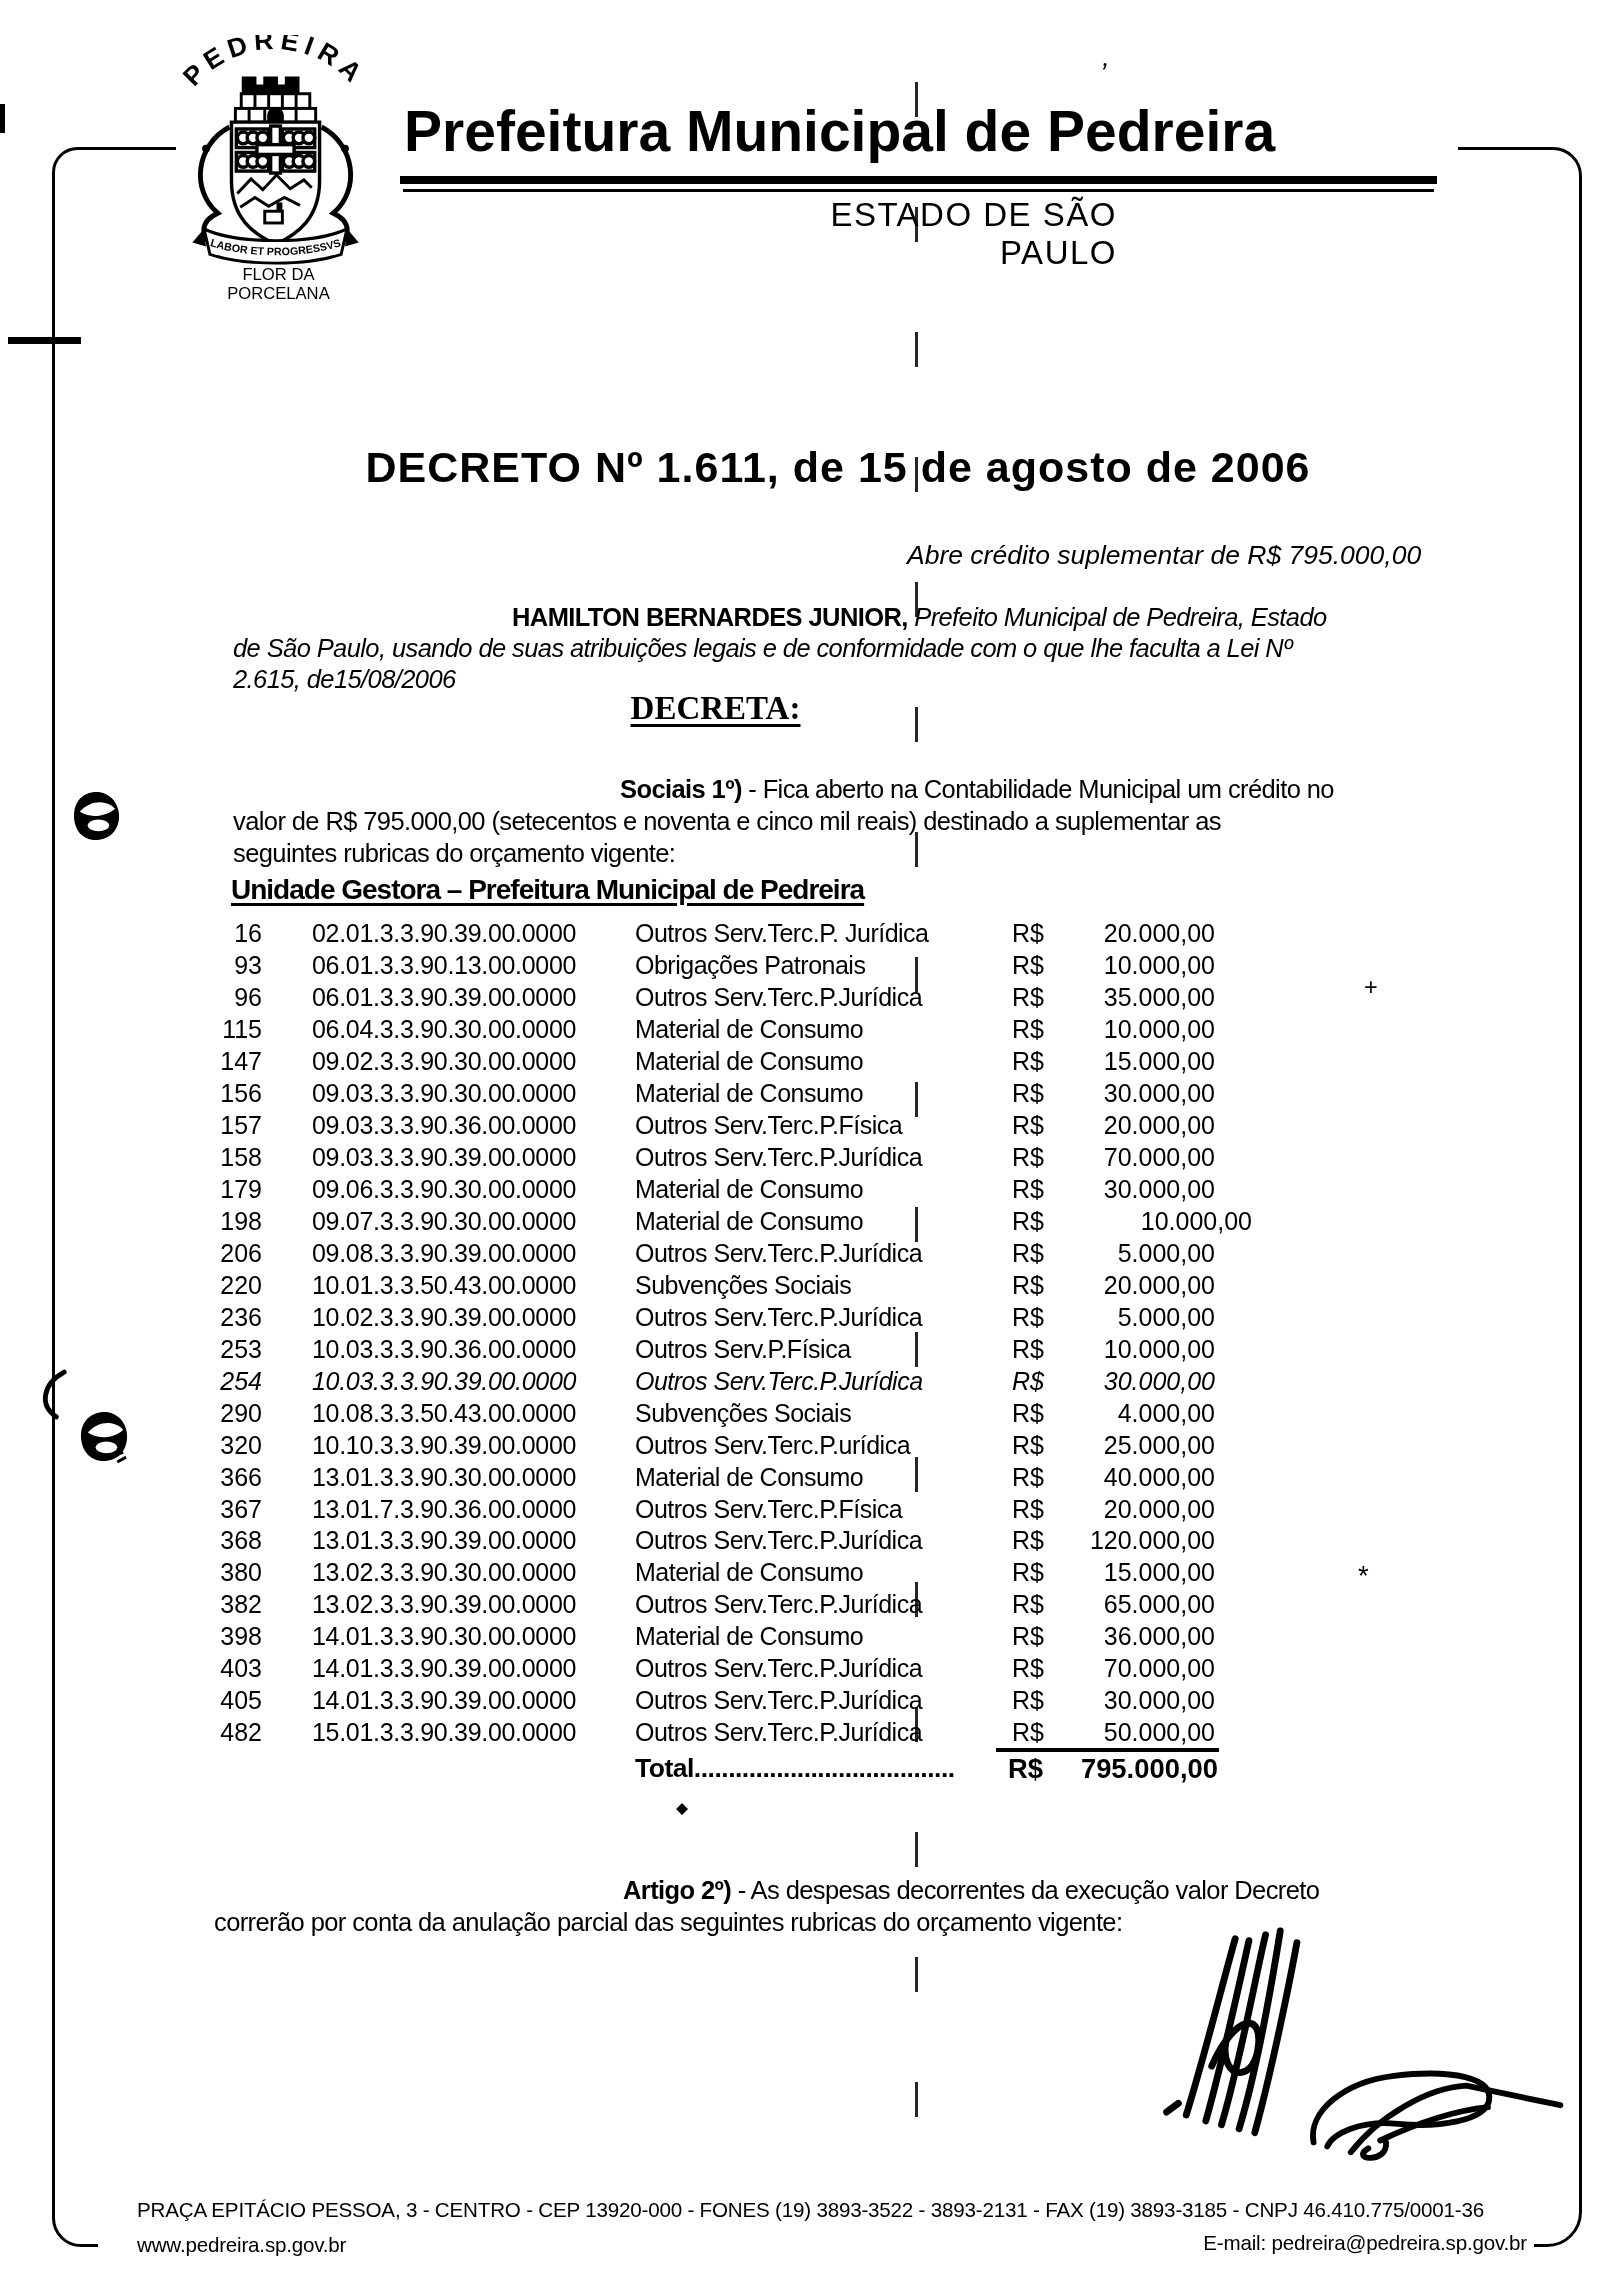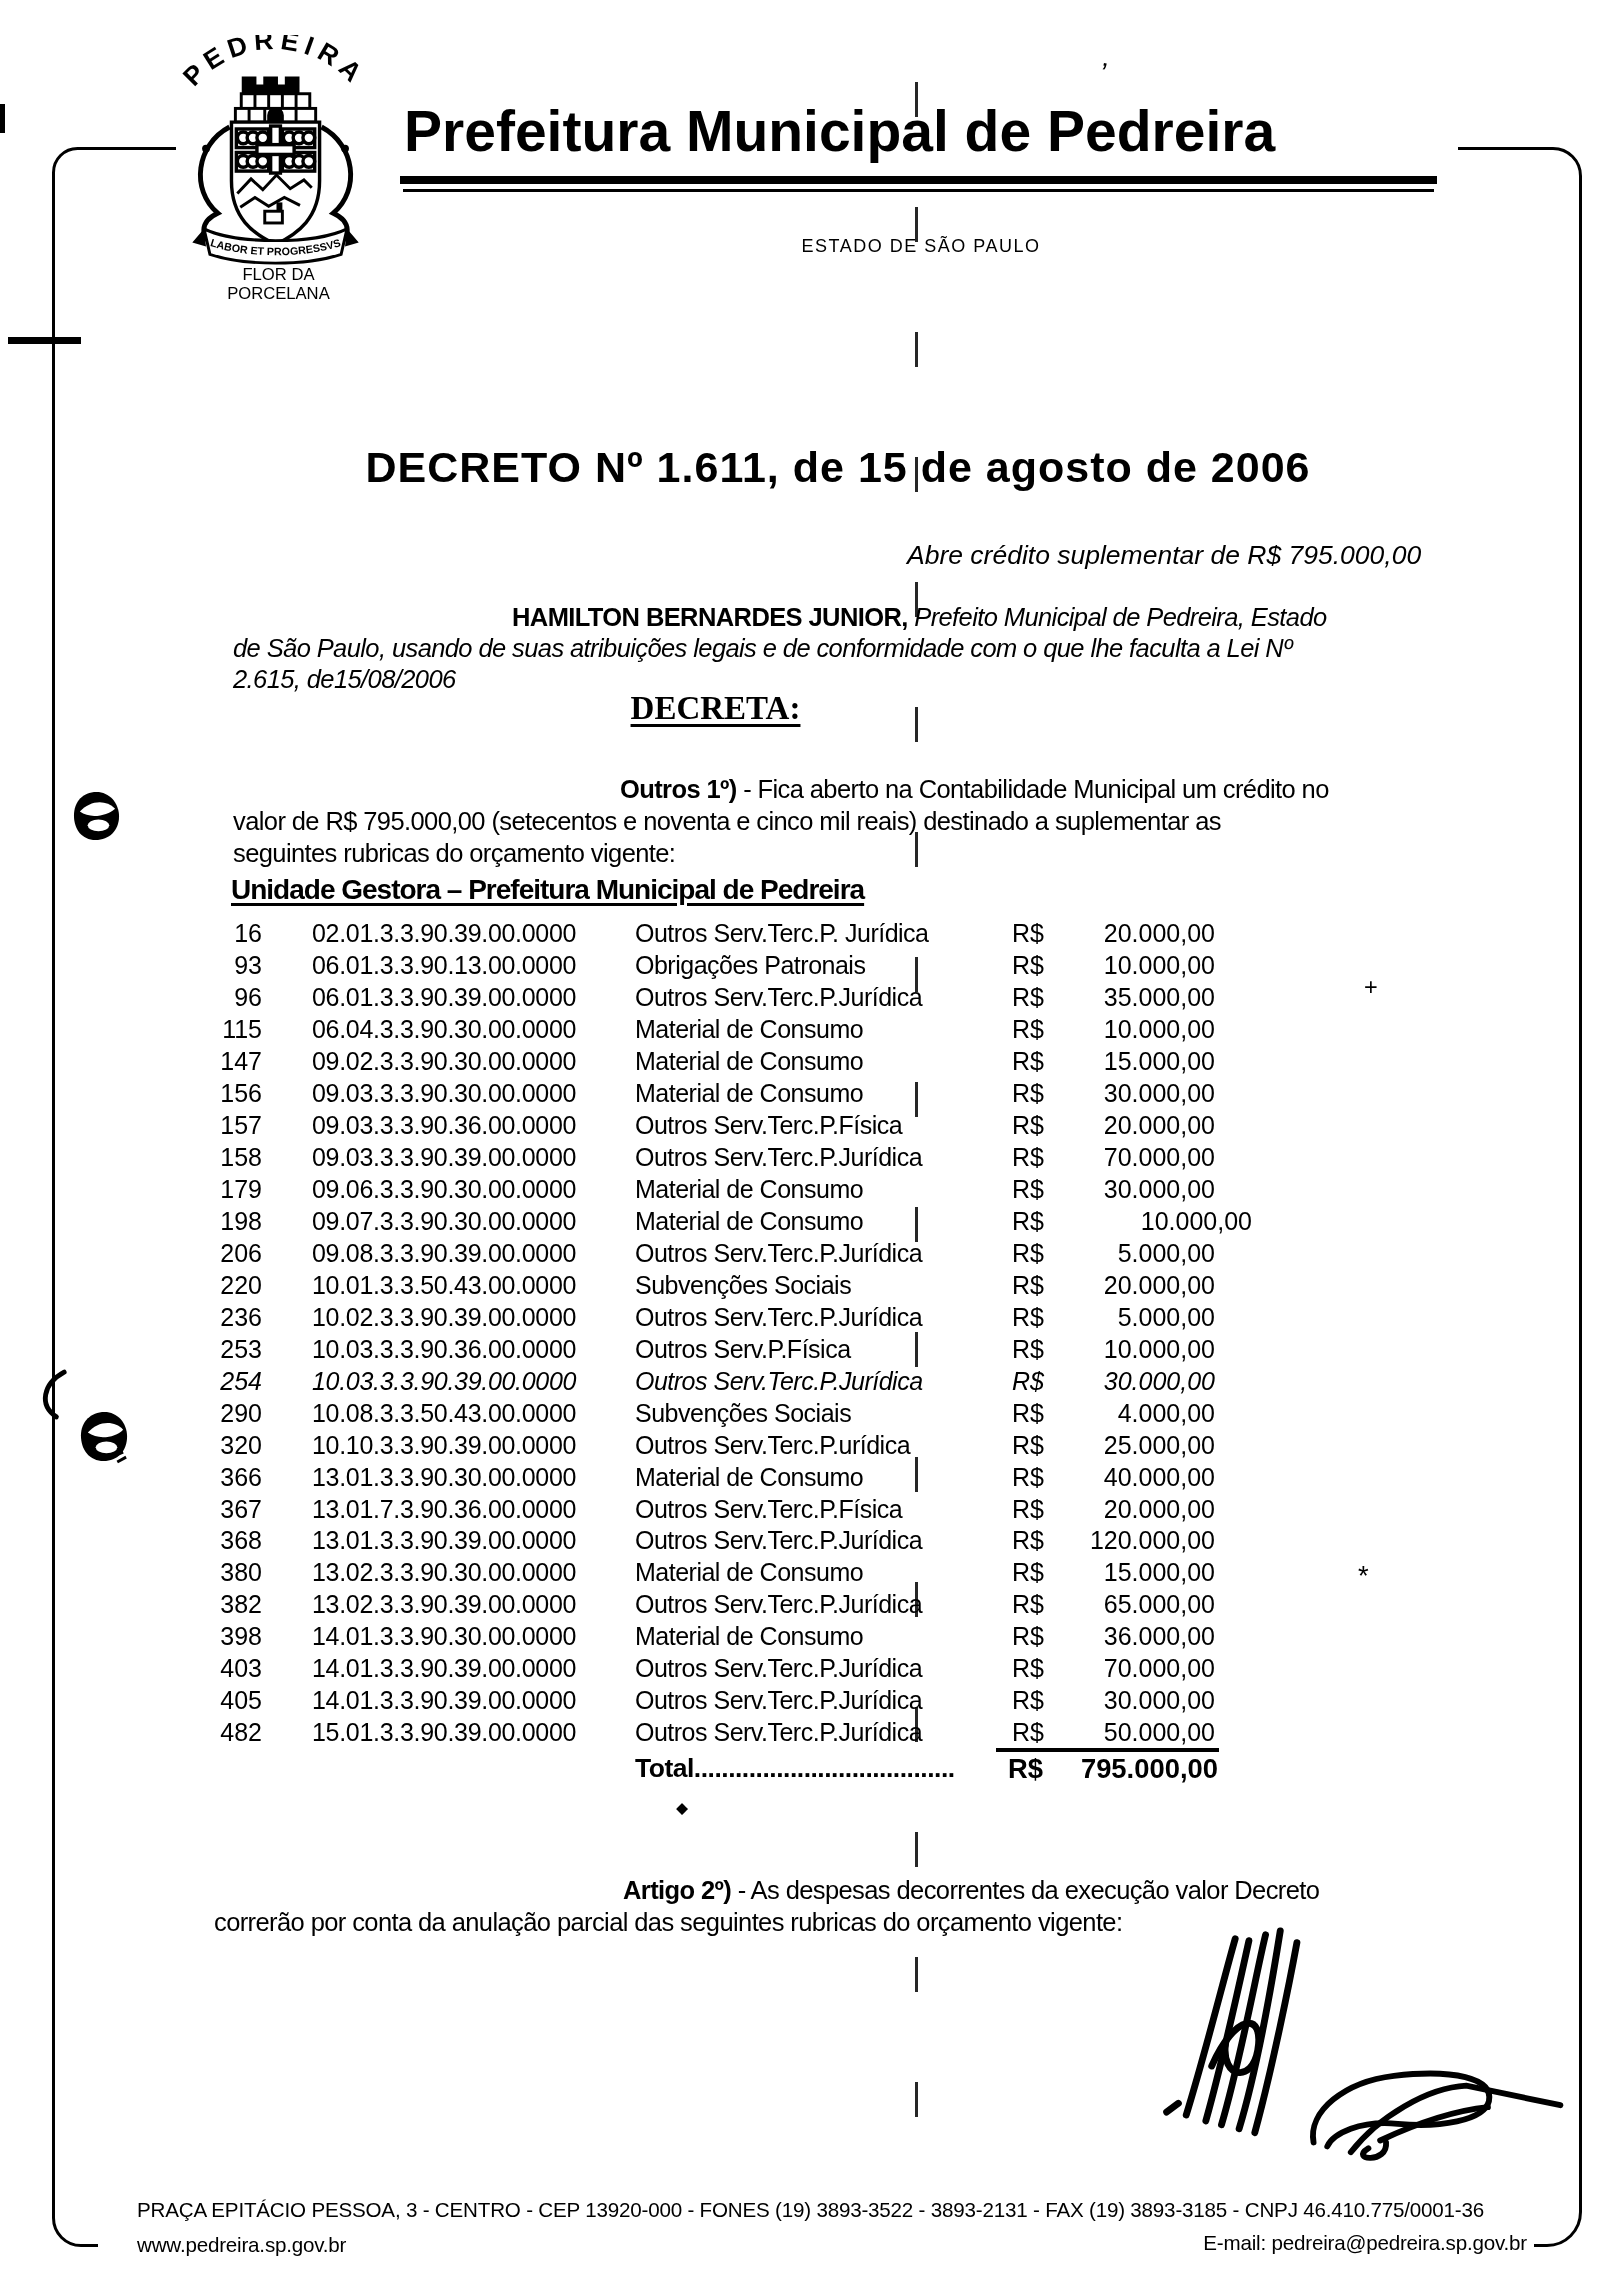--- a/index.html
+++ b/index.html
@@ -11,22 +11,22 @@
          border:3.9px solid #000;border-radius:25.5px 29px 35px 29px;z-index:1;}
   .cover{position:absolute;background:#fff;z-index:2;}
   #crease{position:absolute;left:915px;top:82px;width:2.9px;height:2123px;z-index:3;opacity:.85;
           background:repeating-linear-gradient(180deg,#000 0 35px,transparent 35px 125px);}
   .z4{z-index:4;}
   
   #main-title{position:absolute;left:404px;top:98px;width:1049px;font-size:57px;font-weight:bold;
               letter-spacing:0px;white-space:nowrap;z-index:4;}
   #rule-thick{position:absolute;left:400px;top:176px;width:1037px;height:7.8px;background:#000;z-index:4;}
   #rule-thin{position:absolute;left:403px;top:189px;width:1031px;height:2.9px;background:#000;z-index:4;}
-  #subtitle{position:absolute;left:725px;top:196px;width:392px;text-align:center;font-size:18px;
-            letter-spacing:1.5px;z-index:4;margin-top:40px;}
+  #subtitle{position:absolute;left:725px;top:196px;width:392px;text-align:right;font-size:33px;
+            letter-spacing:1.5px;z-index:4;}
   
   #decree-title{position:absolute;left:294px;top:443px;width:1088px;text-align:center;
                 font-size:43px;font-weight:bold;letter-spacing:1px;z-index:4;white-space:nowrap;}
   #summary{position:absolute;left:907px;top:540px;font-size:26.5px;font-style:italic;z-index:4;white-space:nowrap;}
   
   .para{position:absolute;font-size:25.5px;letter-spacing:-0.6px;line-height:32px;z-index:4;margin-top:16px;}
   .para .ln{white-space:nowrap;}
   #preamble{left:233px;top:586px;width:1188px;font-style:italic;line-height:31px;}
   #preamble .indent{padding-left:279px;}
   .name-b{font-style:normal;font-weight:bold;}
@@ -159,21 +159,21 @@
       <span class="name-b">HAMILTON BERNARDES JUNIOR,</span><span> Prefeito Municipal de Pedreira, Estado</span>
     </div>
     <div class="ln">de São Paulo, usando de suas atribuições legais e de conformidade com o que lhe faculta a Lei Nº</div>
     <div class="ln">2.615, de15/08/2006</div>
   </div>
 
   <div id="decreta">DECRETA:</div>
 
   <div class="para" id="article1">
     <div class="ln indent">
-      <span class="art-label">Outros 1º)</span><span> - Fica aberto na Contabilidade Municipal um crédito no</span>
+      <span class="art-label">Sociais 1º)</span><span> - Fica aberto na Contabilidade Municipal um crédito no</span>
     </div>
     <div class="ln">valor de R$ 795.000,00 (setecentos e noventa e cinco mil reais) destinado a suplementar as</div>
     <div class="ln">seguintes rubricas do orçamento vigente:</div>
   </div>
 
   <div id="section-title">Unidade Gestora – Prefeitura Municipal de Pedreira</div>
   <div id="table-rows">
   <div class="trow" style="top: 919px;">
     <span class="c-id">16</span>
     <span class="c-code">02.01.3.3.90.39.00.0000</span>

